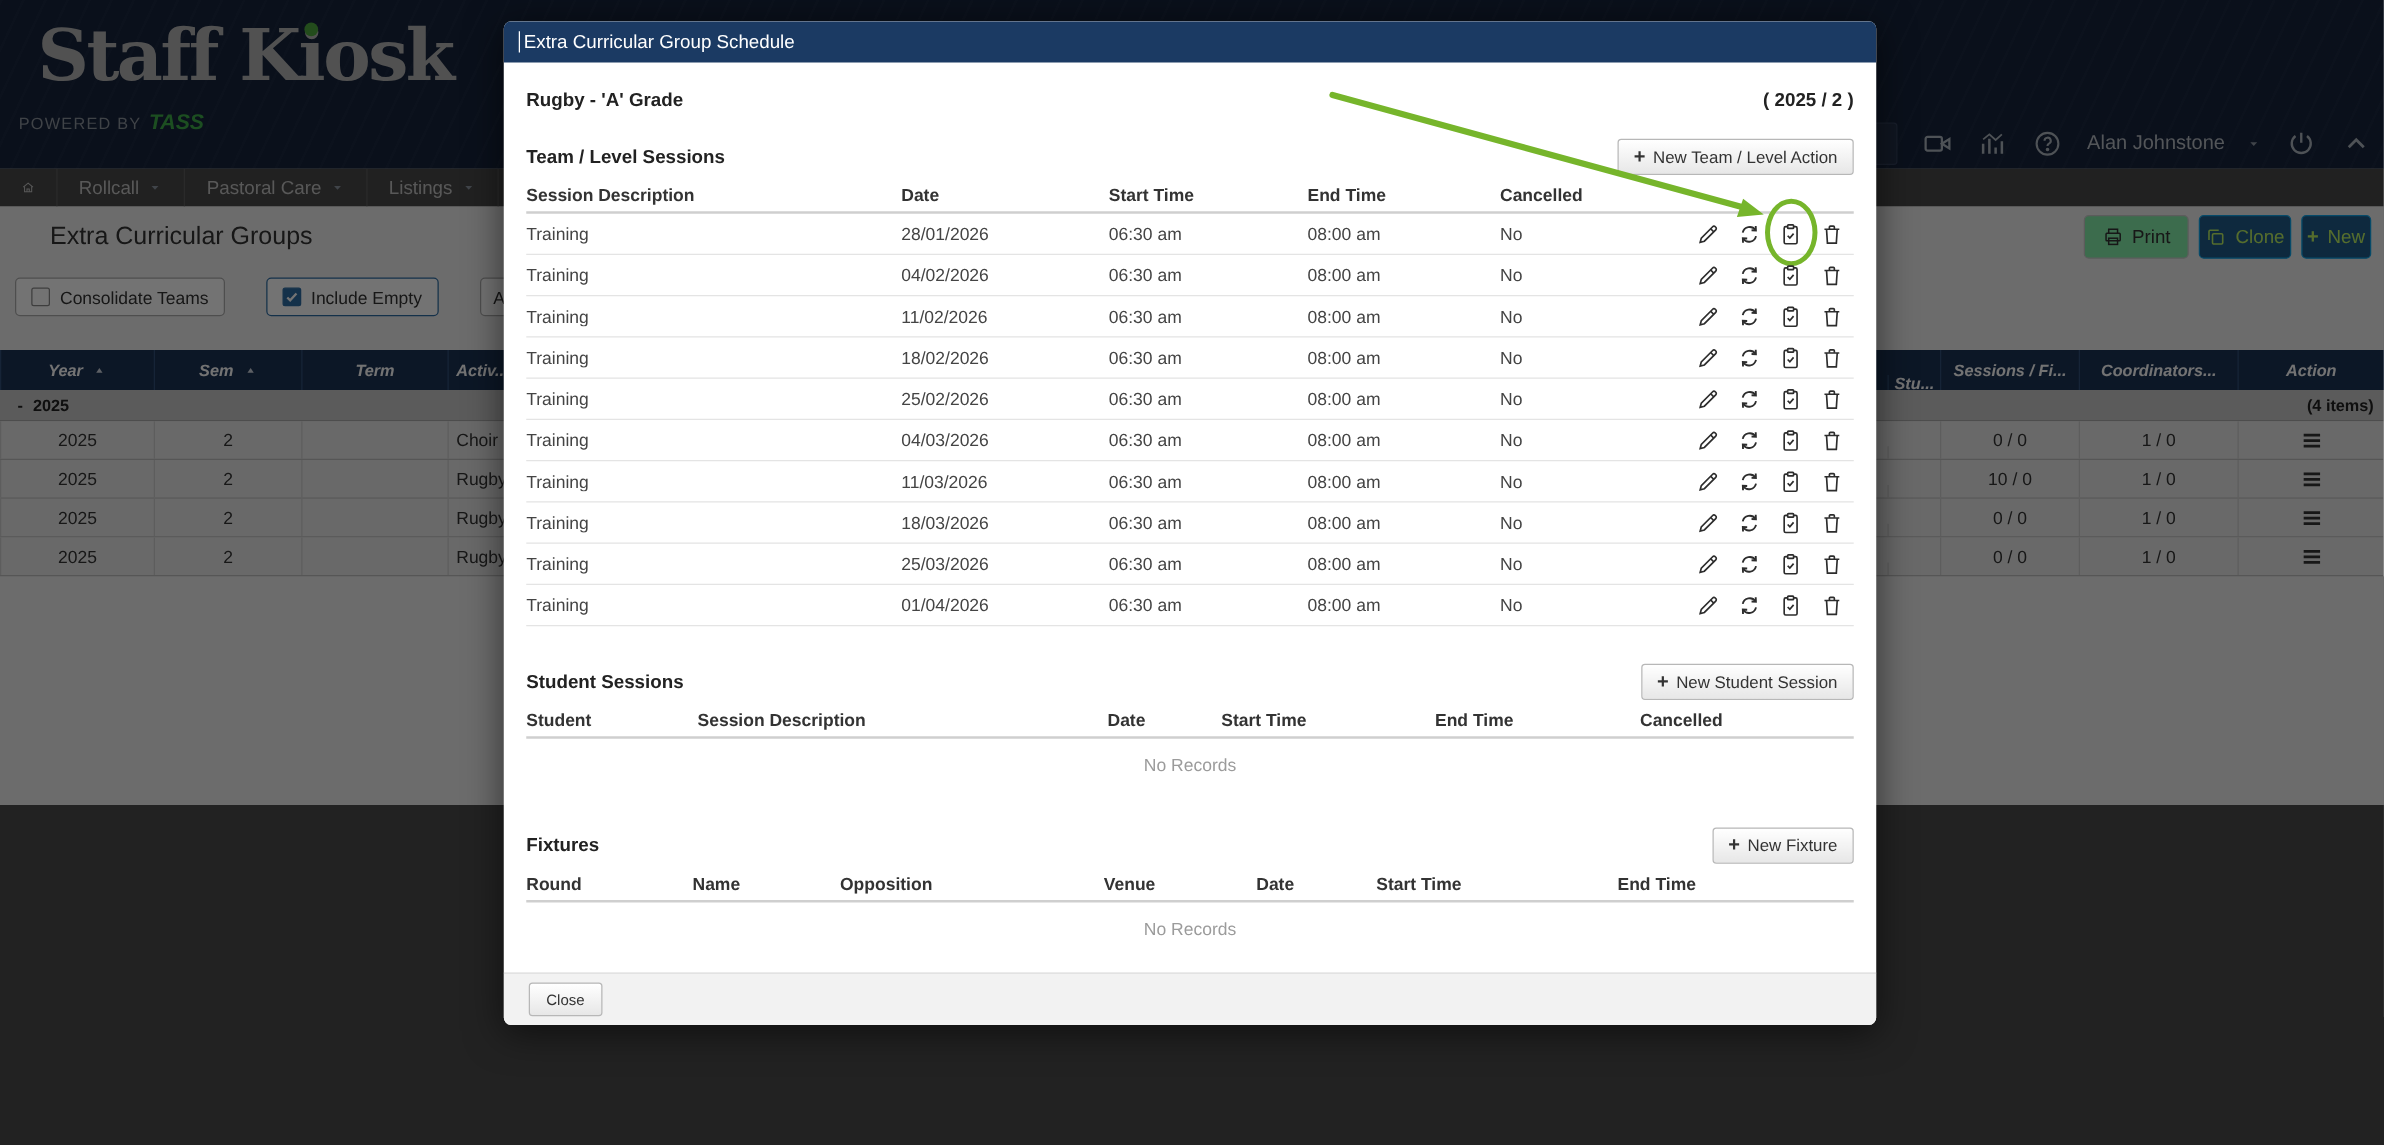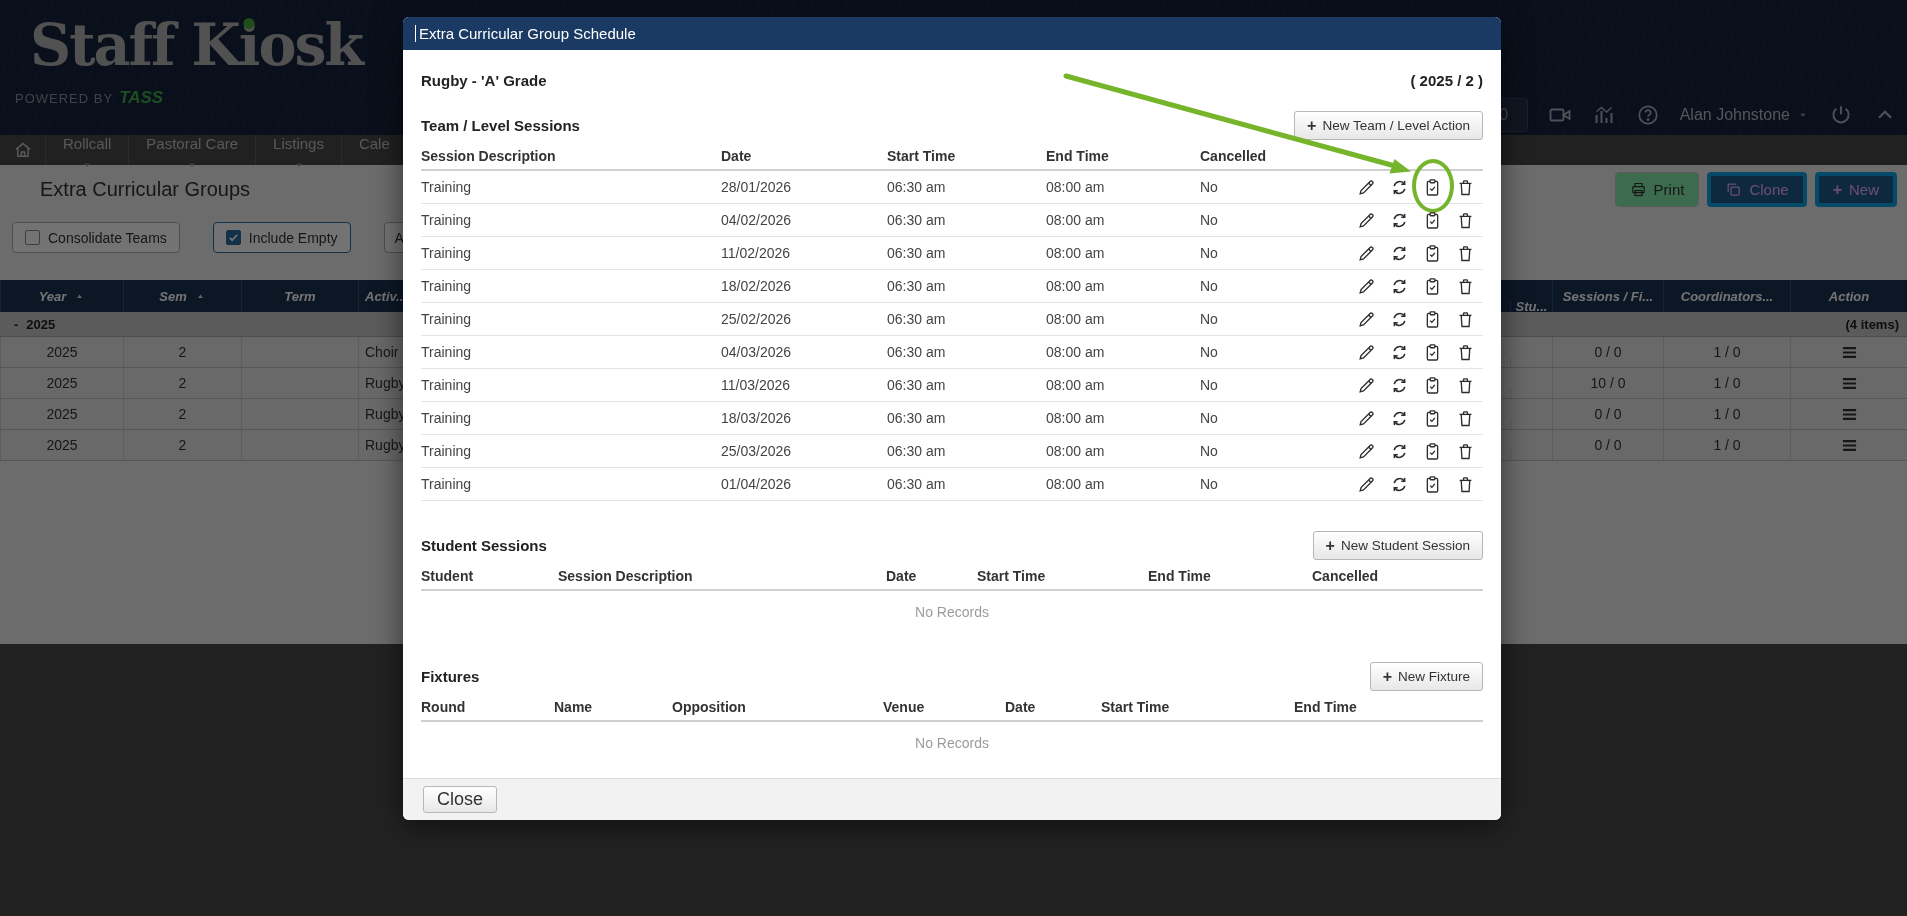--- a/index.html
+++ b/index.html
@@ -15,39 +15,39 @@
   .logo-i { position:relative; }
   .logo-i::after { content:''; position:absolute; top:7px; left:50%; transform:translateX(-50%);
     width:11px; height:11px; border-radius:50%; background:#4ea83e; }
   .powered { position:absolute; left:15px; top:88px; font-size:13px; color:#8d949e; letter-spacing:1px; }
   .brand { font-style:italic; font-weight:bold; font-size:17px; color:#3fae49; letter-spacing:0; margin-left:6px; }
   .hdr-right { position:absolute; top:97px; right:10px; height:36px; display:flex; align-items:center; gap:20px; color:#aeb6bf; }
   .hdr-ic { width:24px; height:24px; display:inline-flex; }
   .hdr-ic svg { width:100%; height:100%; }
   .zero-box { min-width:48px; height:34px; background:#243149; border:1px solid #35435f; border-radius:3px;
     display:flex; align-items:center; justify-content:center; font-size:16px; color:#9aa3b0; }
-  .user { display:flex; align-items:center; gap:7px; font-size:16px; color:#b9bec6; cursor:pointer; }
+  .user { display:flex; align-items:center; gap:17px; font-size:16px; color:#b9bec6; cursor:pointer; }
   .caret-s { width:12px; height:12px; display:inline-flex; color:#8e97a3; }
   .caret-s svg{ width:100%; height:100%; }
 
   
   .nav { position:absolute; left:0; top:135px; width:100%; height:30px; background:#4a4a4a;
     display:flex; align-items:stretch; }
   .nav-item { display:flex; align-items:center; gap:7px; padding:0 17px; font-size:15px; color:#c3c3c3;
-    border-right:1px solid #5e5e5e; cursor:pointer;flex-direction:column; }
+    border-right:1px solid #5e5e5e; cursor:pointer; }
   .nav-home { width:46px; justify-content:center; }
   .nav-home .hdr-ic{ width:20px; height:20px; color:#c3c3c3; }
 
   
   .page-title { position:absolute; left:40px; top:178px; font-size:20px; color:#333; }
   .top-btns { position:absolute; right:10px; top:172px; display:flex; gap:8px; }
   .btn-print { height:35px; padding:0 14px; background:#86efac; border:1px solid #ccc; border-radius:4px;
     font-size:15px; color:#333; display:flex; align-items:center; gap:7px; cursor:pointer; }
-  .btn-blue { height:35px; padding:0 14px; background:#1f5c8b; border:4px solid #0ea5e9; border-radius:4px;
-    font-size:15px; color:#f0abfc; display:flex; align-items:center; gap:7px; cursor:pointer; }
+  .btn-blue { height:35px; padding:0 4px; background:#1f5c8b; border:1px solid #0ea5e9; border-radius:4px;
+    font-size:15px; color:#bef264; display:flex; align-items:center; gap:7px; cursor:pointer; }
   .btn-ic { width:17px; height:17px; display:inline-flex; }
   .btn-ic svg{ width:100%; height:100%; }
   .filters { position:absolute; left:12px; top:222px; display:flex; gap:33px; }
   .chk-btn { height:31px; padding:0 12px; background:#fff; border:1px solid #adadad; border-radius:4px;
     display:flex; align-items:center; gap:8px; font-size:14px; color:#333; cursor:pointer; }
   .chk-btn.blue { border-color:#2e6da4; }
   .cb { width:15px; height:15px; border:1px solid #8a8a8a; border-radius:2px; background:#fff; }
   .cb.checked { background:#2e6da4; border-color:#2e6da4; display:flex; align-items:center; justify-content:center; }
   .cb svg { width:11px; height:11px; }
   .dropdown { height:31px; width:80px; padding:0 10px; background:#fff; border:1px solid #adadad; border-radius:4px;
@@ -101,21 +101,21 @@
   .icon-btn svg{ width:100%; height:100%; }
   .circled::after { content:''; position:absolute; left:50%; top:50%; transform:translate(-50%,-52%);
     width:34px; height:46px; border:4px solid #76b52b; border-radius:50%; pointer-events:none; }
   
   .s-stud{width:137px;} .s-desc{width:328px;} .s-date{width:91px;} .s-start{width:171px;} .s-end{width:164px;} .s-canc{flex:1;}
   
   .f-round{width:133px;} .f-name{width:118px;} .f-opp{width:211px;} .f-venue{width:122px;} .f-date{width:96px;} .f-start{width:193px;} .f-end{flex:1;}
   .no-rec { text-align:center; color:#9b9b9b; font-size:14px; padding:13px 0 10px 0; }
   .m-footer { flex:0 0 42px; background:#f2f2f2; border-top:1px solid #ddd; display:flex; align-items:center; padding-left:20px; }
   .btn-close { height:27px; padding:0 13px; background:linear-gradient(#ffffff,#e7e7e7); border:1px solid #b7b7b7;
-    border-radius:3px; font-size:18px; color:#333; cursor:pointer; }
+    border-radius:3px; font-size:12px; color:#333; cursor:pointer; }
 
   
   .annot { position:absolute; inset:0; z-index:30; pointer-events:none; }
 </style>
 </head>
 <body>
 
 <div class="app">
 
   <div class="hdr">

